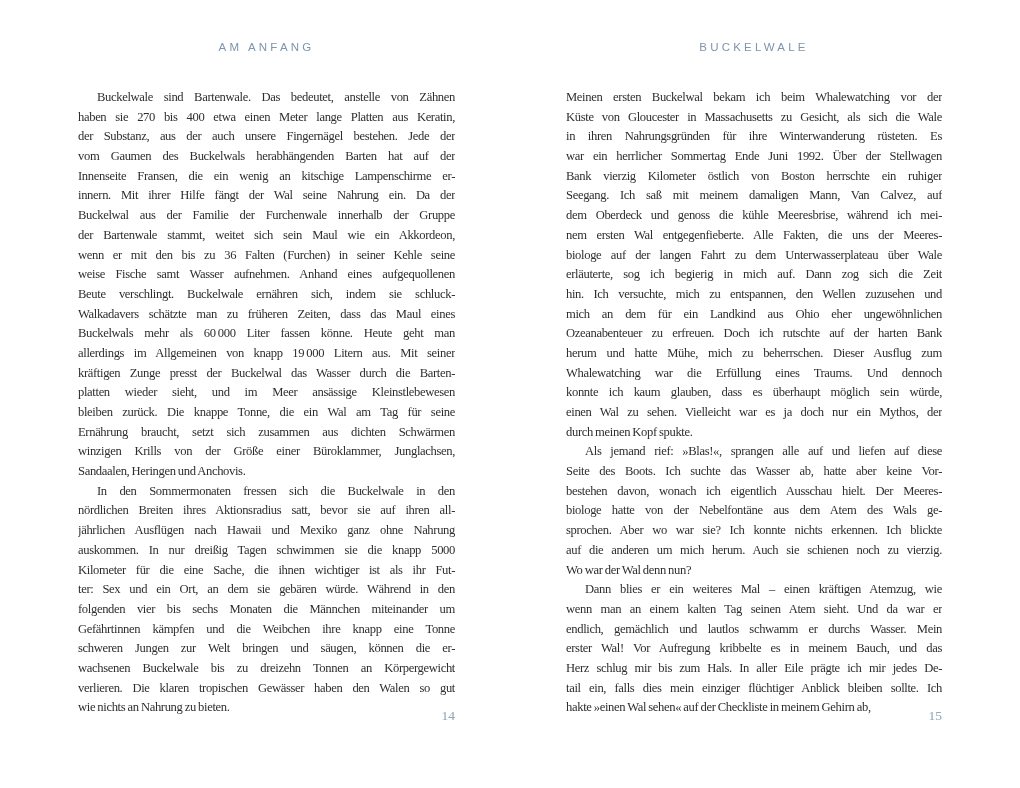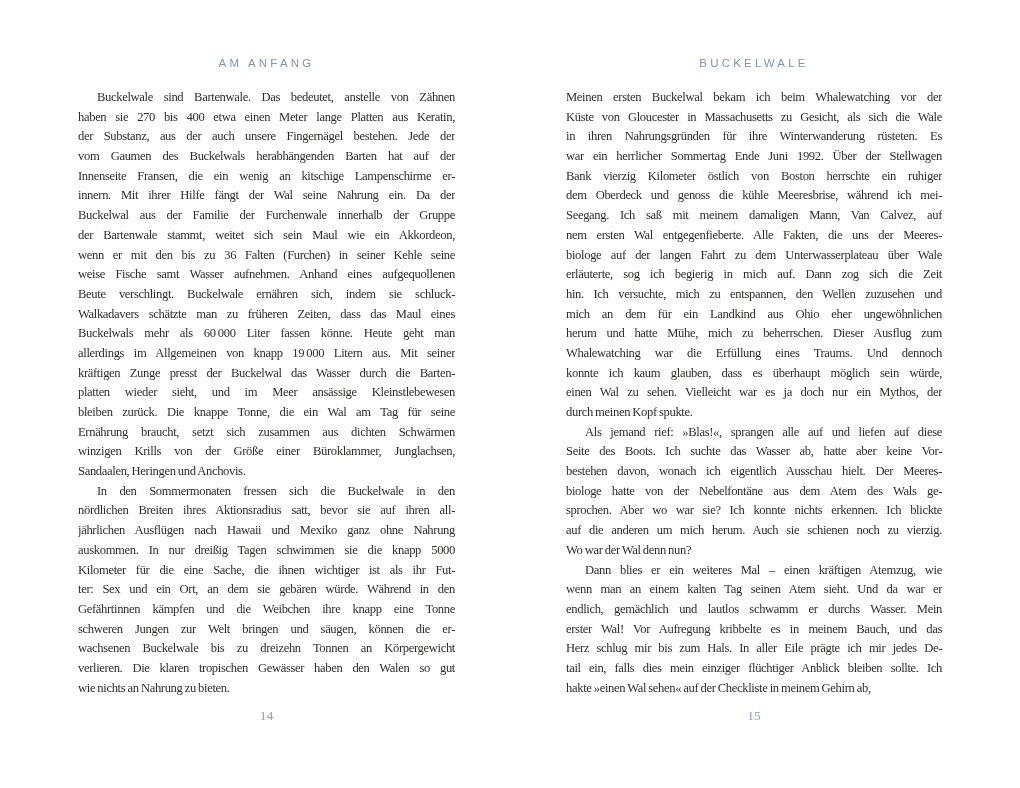--- a/index.html
+++ b/index.html
@@ -27,21 +27,20 @@
     top: 41px;
     left: 0;
     width: 100%;
     text-align: center;
     font-family: "Liberation Sans", sans-serif;
     font-size: 11.5px;
     font-weight: 400;
     letter-spacing: 3.2px;
     color: var(--header-color, #7f94ae);
     white-space: nowrap;
-    margin-top: 16px;
   }
   .page-body {
     position: absolute;
     top: 88px;
     left: 0;
     right: 0;
   }
   .line {
     height: 19.7px;
     line-height: 19.7px;
@@ -58,21 +57,21 @@
     text-align-last: left;
   }
   .line.indent {
     text-indent: 19px;
   }
   .folio {
     position: absolute;
     top: 708px;
     left: 0;
     width: 100%;
-    text-align: center;
+    text-align: right;
     font-family: "Liberation Serif", serif;
     font-size: 13.5px;
     color: var(--folio-color, #8fa3bc);
   }
 </style>
 </head>
 <body>
 
 <div class="spread">
 
@@ -98,44 +97,46 @@
         <div class="line">bleiben zurück. Die knappe Tonne, die ein Wal am Tag für seine</div>
         <div class="line">Ernährung braucht, setzt sich zusammen aus dichten Schwärmen</div>
         <div class="line">winzigen Krills von der Größe einer Büroklammer, Junglachsen,</div>
         <div class="line last">Sandaalen, Heringen und Anchovis.</div>
         <div class="line indent">In den Sommermonaten fressen sich die Buckelwale in den</div>
         <div class="line">nördlichen Breiten ihres Aktionsradius satt, bevor sie auf ihren all-</div>
         <div class="line">jährlichen Ausflügen nach Hawaii und Mexiko ganz ohne Nahrung</div>
         <div class="line">auskommen. In nur dreißig Tagen schwimmen sie die knapp 5000</div>
         <div class="line">Kilometer für die eine Sache, die ihnen wichtiger ist als ihr Fut-</div>
         <div class="line">ter: Sex und ein Ort, an dem sie gebären würde. Während in den</div>
+        <div class="line">folgenden vier bis sechs Monaten die Männchen miteinander um</div>
         <div class="line">Gefährtinnen kämpfen und die Weibchen ihre knapp eine Tonne</div>
         <div class="line">schweren Jungen zur Welt bringen und säugen, können die er-</div>
         <div class="line">wachsenen Buckelwale bis zu dreizehn Tonnen an Körpergewicht</div>
         <div class="line">verlieren. Die klaren tropischen Gewässer haben den Walen so gut</div>
         <div class="line last">wie nichts an Nahrung zu bieten.</div>
       </div>
     <div class="folio">14</div>
   </div>
 
   <div class="page right">
     <div class="running-head">BUCKELWALE</div>
     <div class="page-body">
         <div class="line">Meinen ersten Buckelwal bekam ich beim Whalewatching vor der</div>
         <div class="line">Küste von Gloucester in Massachusetts zu Gesicht, als sich die Wale</div>
         <div class="line">in ihren Nahrungsgründen für ihre Winterwanderung rüsteten. Es</div>
         <div class="line">war ein herrlicher Sommertag Ende Juni 1992. Über der Stellwagen</div>
         <div class="line">Bank vierzig Kilometer östlich von Boston herrschte ein ruhiger</div>
+        <div class="line">Seegang. Ich saß mit meinem damaligen Mann, Van Calvez, auf</div>
         <div class="line">dem Oberdeck und genoss die kühle Meeresbrise, während ich mei-</div>
-        <div class="line">Seegang. Ich saß mit meinem damaligen Mann, Van Calvez, auf</div>
         <div class="line">nem ersten Wal entgegenfieberte. Alle Fakten, die uns der Meeres-</div>
         <div class="line">biologe auf der langen Fahrt zu dem Unterwasserplateau über Wale</div>
         <div class="line">erläuterte, sog ich begierig in mich auf. Dann zog sich die Zeit</div>
         <div class="line">hin. Ich versuchte, mich zu entspannen, den Wellen zuzusehen und</div>
         <div class="line">mich an dem für ein Landkind aus Ohio eher ungewöhnlichen</div>
+        <div class="line">Ozeanabenteuer zu erfreuen. Doch ich rutschte auf der harten Bank</div>
         <div class="line">herum und hatte Mühe, mich zu beherrschen. Dieser Ausflug zum</div>
         <div class="line">Whalewatching war die Erfüllung eines Traums. Und dennoch</div>
         <div class="line">konnte ich kaum glauben, dass es überhaupt möglich sein würde,</div>
         <div class="line">einen Wal zu sehen. Vielleicht war es ja doch nur ein Mythos, der</div>
         <div class="line last">durch meinen Kopf spukte.</div>
         <div class="line indent">Als jemand rief: »Blas!«, sprangen alle auf und liefen auf diese</div>
         <div class="line">Seite des Boots. Ich suchte das Wasser ab, hatte aber keine Vor-</div>
         <div class="line">bestehen davon, wonach ich eigentlich Ausschau hielt. Der Meeres-</div>
         <div class="line">biologe hatte von der Nebelfontäne aus dem Atem des Wals ge-</div>
         <div class="line">sprochen. Aber wo war sie? Ich konnte nichts erkennen. Ich blickte</div>

